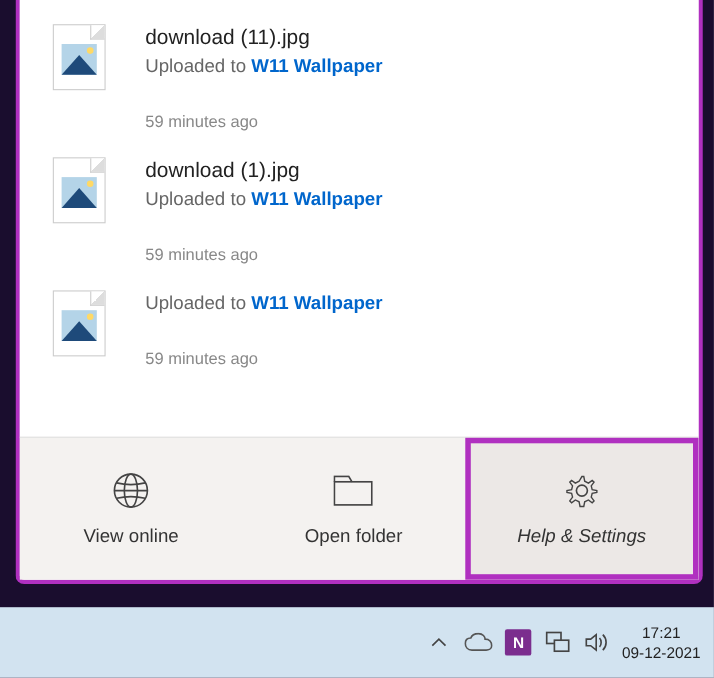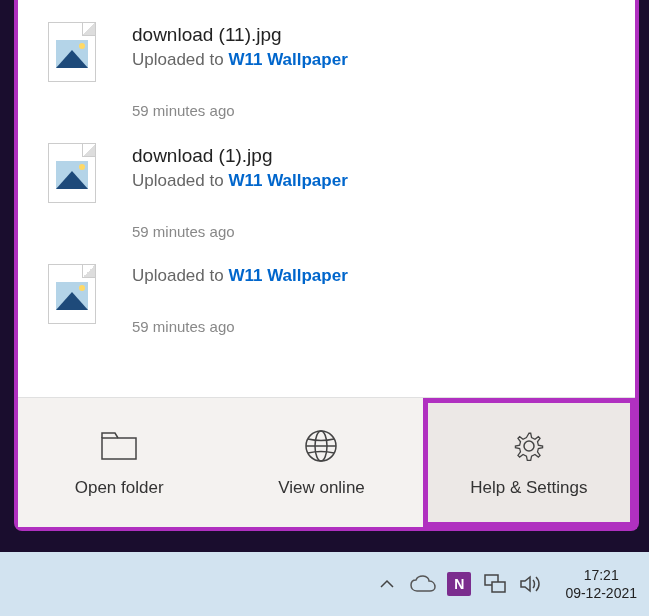--- a/index.html
+++ b/index.html
@@ -120,20 +120,21 @@
       display: flex;
       flex-direction: column;
       align-items: center;
       justify-content: center;
       cursor: pointer;
       gap: 14px;
     }
     .action-btn.highlighted {
       border: 5px solid #b030c0;
       background: #ece8e6;
+      font-style: italic;
     }
     .action-icon {
       width: 36px;
       height: 36px;
       display: flex;
       align-items: center;
       justify-content: center;
     }
     .action-label {
       font-size: 17px;
@@ -169,21 +170,20 @@
       font-size: 14px;
       display: flex;
       align-items: center;
       justify-content: center;
       border-radius: 2px;
     }
     .clock {
       text-align: center;
       font-size: 14px;
       color: #222;
-      margin-left: 12px;
       line-height: 1.3;
     }
     svg { display: block; }
   </style>
 </head>
 <body>
 
 <div class="onedrive-popup">
 
   <div class="file-list">
@@ -231,44 +231,44 @@
         <div class="file-status">
           <span>Uploaded to </span><span class="file-link">W11 Wallpaper</span>
         </div>
         <div class="file-time">59 minutes ago</div>
       </div>
     </div>
 
   </div>
 
   <div class="bottom-actions">
-
-    <div class="action-btn">
-      <div class="action-icon">
-        <svg width="36" height="28" viewBox="0 0 36 28">
-          <rect x="1" y="6" width="34" height="21" fill="none" stroke="#444" stroke-width="1.5"></rect>
-          <path d="M1 6 L1 1 L14 1 L17 6" fill="none" stroke="#444" stroke-width="1.5"></path>
-        </svg>
-      </div>
-      <div class="action-label">Open folder</div>
-    </div>
 
     <div class="action-btn">
       <div class="action-icon">
         <svg width="34" height="34" viewBox="0 0 34 34">
           <circle cx="17" cy="17" r="15" fill="none" stroke="#444" stroke-width="1.5"></circle>
           <ellipse cx="17" cy="17" rx="6" ry="15" fill="none" stroke="#444" stroke-width="1.5"></ellipse>
           <line x1="2" y1="17" x2="32" y2="17" stroke="#444" stroke-width="1.5"></line>
           <path d="M4 10 Q17 13 30 10" fill="none" stroke="#444" stroke-width="1.5"></path>
           <path d="M4 24 Q17 21 30 24" fill="none" stroke="#444" stroke-width="1.5"></path>
         </svg>
       </div>
       <div class="action-label">View online</div>
     </div>
 
+    <div class="action-btn">
+      <div class="action-icon">
+        <svg width="36" height="28" viewBox="0 0 36 28">
+          <rect x="1" y="6" width="34" height="21" fill="none" stroke="#444" stroke-width="1.5"></rect>
+          <path d="M1 6 L1 1 L14 1 L17 6" fill="none" stroke="#444" stroke-width="1.5"></path>
+        </svg>
+      </div>
+      <div class="action-label">Open folder</div>
+    </div>
+
     <div class="action-btn highlighted">
       <div class="action-icon">
         <svg width="34" height="34" viewBox="0 0 34 34">
           <circle cx="17" cy="17" r="5" fill="none" stroke="#444" stroke-width="1.5"></circle>
           <path d="M17 4 L19 4 L20 9 L24 11 L28 8 L30 10 L27 14 L28 18 L33 19 L33 21 L28 22 L27 26 L30 30 L28 32 L24 29 L20 31 L19 36 L15 36 L14 31 L10 29 L6 32 L4 30 L7 26 L6 22 L1 21 L1 19 L6 18 L7 14 L4 10 L6 8 L10 11 L14 9 Z" fill="none" stroke="#444" stroke-width="1.5" transform="scale(0.85) translate(3,1)"></path>
         </svg>
       </div>
       <div class="action-label">Help &amp; Settings</div>
     </div>
 

